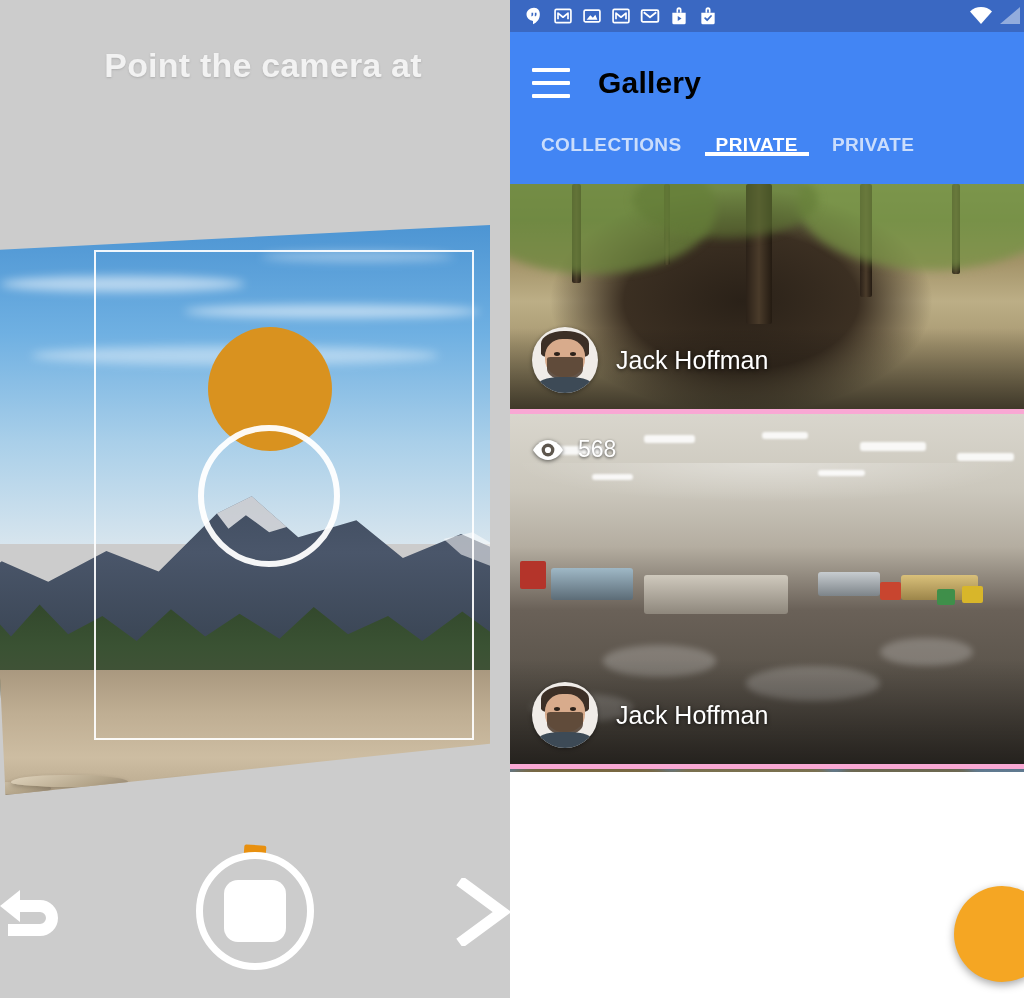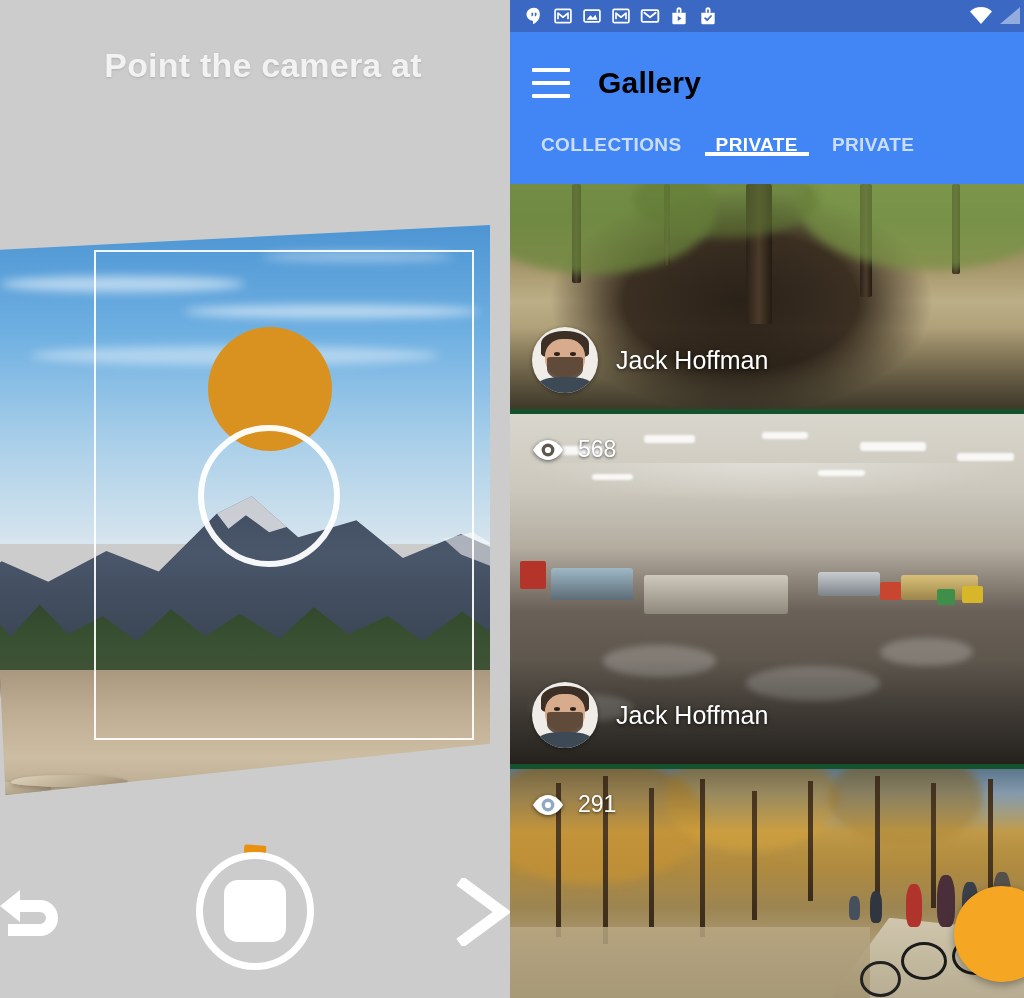--- a/index.html
+++ b/index.html
@@ -220,21 +220,21 @@
     position: relative;
     cursor: pointer;
   }
   .tab.active { color:#ffffff; }
   .tab.active::after {
     content:"";
     position:absolute; left:6px; right:6px; bottom:0;
     height: 4px; background:#ffffff;
   }
 
-  .feed { position:relative; height: 814px; overflow:hidden; background:#14532d; }
+  .feed { position:relative; height: 588px; overflow:hidden; background:#f9a8d4; }
   .card { position:relative; width:514px; overflow:hidden; background:#1c1c1c; }
   .card + .card { margin-top: 5px; }
   .card-photo { position:absolute; inset:0; }
 
   
   .photo-path {
     background:
       radial-gradient(ellipse 60% 80% at 45% 52%, #2a2118 0%, #3b2f22 38%, transparent 62%),
       linear-gradient(180deg, #8ba05e 0%, #7d9154 16%, #a39368 34%, #bcae86 52%, #a79871 72%, #8b7d5c 100%);
   }

